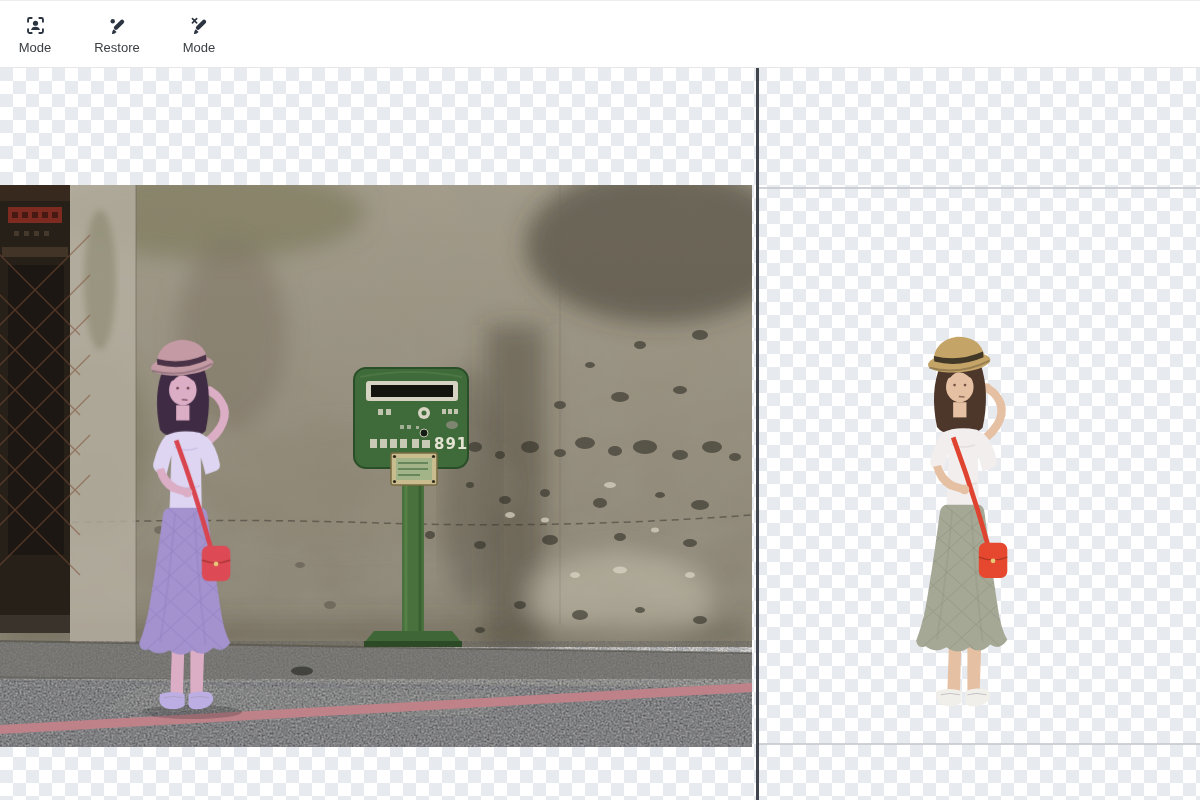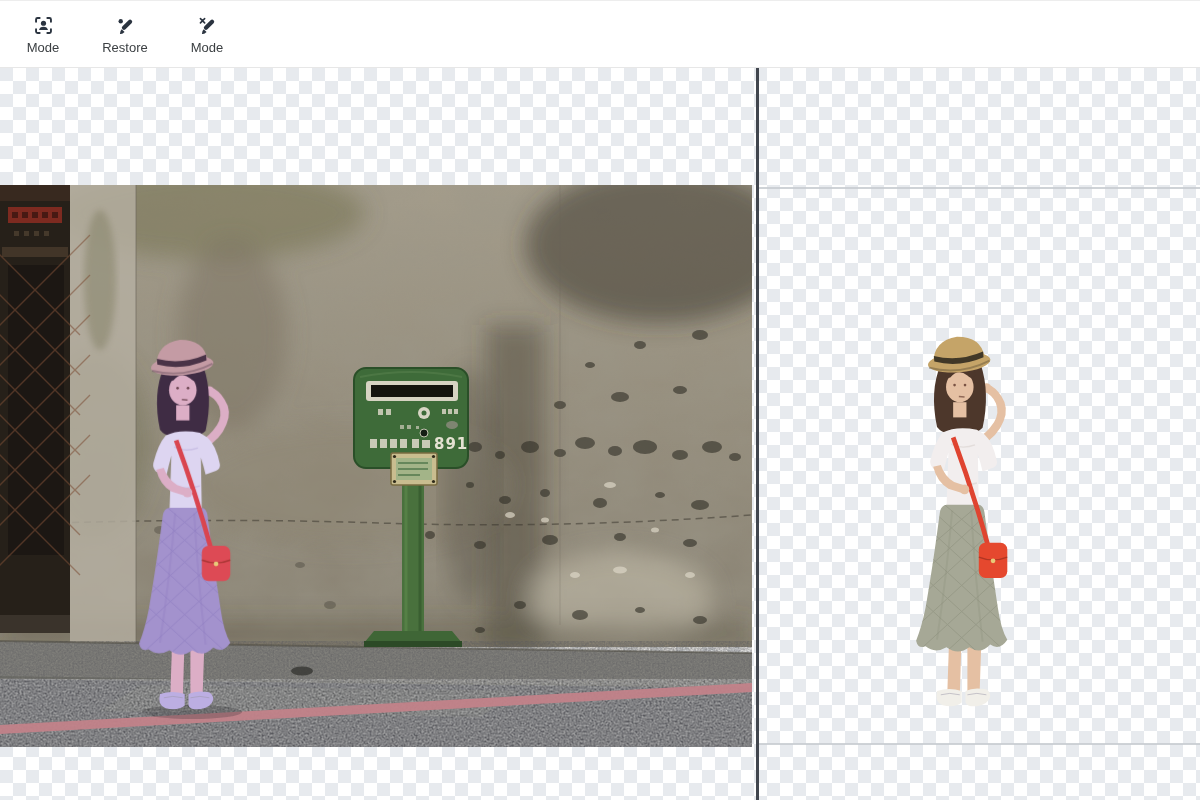--- a/index.html
+++ b/index.html
@@ -8,21 +8,21 @@
     --bag-red:#e5482e; --mailbox-green:#3e6b39; --road-stripe:#c28289; --bound-line:#c7cbd0;
   }
   *{box-sizing:border-box;margin:0;padding:0}
   html,body{width:1200px;height:800px;overflow:hidden;background:#fff;
     font-family:"Liberation Sans",sans-serif;}
   .stage{position:relative;width:1200px;height:800px;background:#fff;}
 
   
   .toolbar{position:absolute;left:0;top:0;width:1200px;height:68px;background:#fff;
     border-top:1px solid #ededed;border-bottom:1px solid #e7e7e7;display:flex;
-    align-items:center;gap:24px;padding-left:14px;z-index:40;}
+    align-items:center;gap:24px;padding-left:6px;z-index:40;}
   .tool{width:58px;display:flex;flex-direction:column;align-items:center;gap:5px;cursor:pointer;}
   .tool svg{width:21px;height:21px;color:var(--toolbar-icon);}
   .tool .tlabel{font-size:13px;color:var(--toolbar-label);line-height:1;}
 
   
   .workspace{position:absolute;left:0;top:68px;width:1200px;height:732px;
     background:conic-gradient(var(--checker-light) 25%, var(--checker-dark) 0 50%,
       var(--checker-light) 0 75%, var(--checker-dark) 0);
     background-size:26px 26px;}
   .photo-left{position:absolute;left:0;top:117px;width:752px;height:562px;display:block;}

